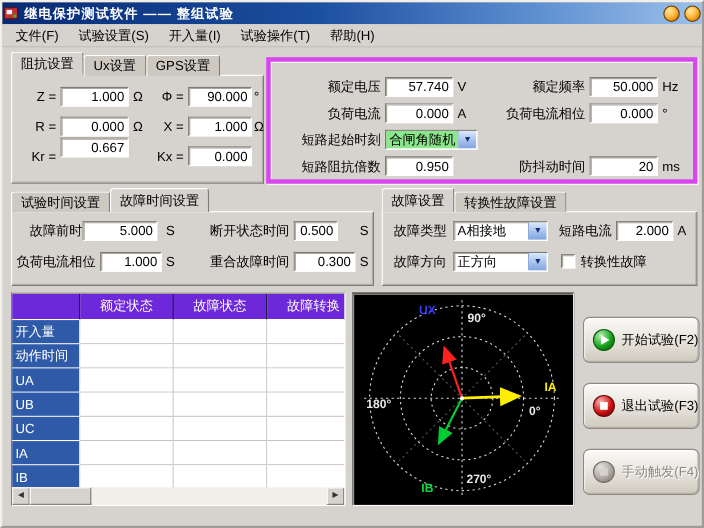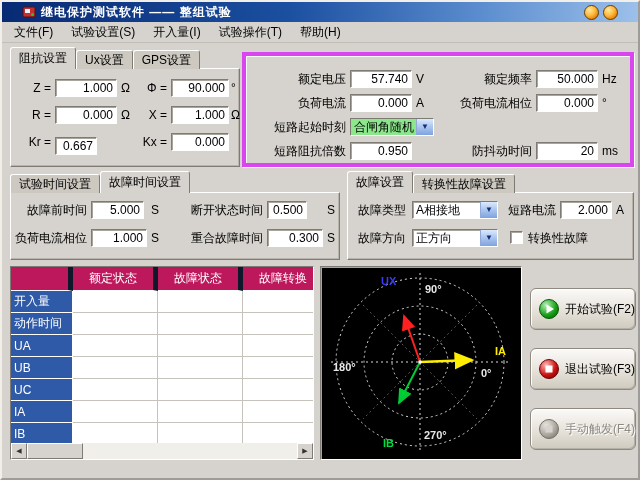--- a/index.html
+++ b/index.html
@@ -1,19 +1,19 @@
 <!DOCTYPE html>
 <html><head>
 <meta charset="utf-8">
 <style>
   html,body{margin:0;padding:0;}
   .win{position:relative;width:640px;height:480px;background:#d6d3ce;border:2px outset #f2efe9;
        overflow:hidden;font-family:"Liberation Sans","DejaVu Sans",sans-serif;font-size:12px;color:#000;box-sizing:border-box;}
   
-  .titlebar{position:absolute;left:0;top:0;width:636px;height:20px;display:flex;align-items:center;padding:0 20px;box-sizing:border-box;
+  .titlebar{position:absolute;left:0;top:0;width:636px;height:20px;display:flex;align-items:center;padding:0 1px;box-sizing:border-box;
             background:linear-gradient(90deg,#082a74 0%,#1b4fa0 45%,#5a8cce 75%,#9cc0ea 100%);}
   .titlebar .title{color:#fff;font-weight:bold;margin-left:5px;letter-spacing:1px;white-space:nowrap;}
   .tb-btns{margin-left:auto;display:flex;align-items:center;}
   .tb-btn{width:13px;height:13px;border-radius:50%;margin-left:4px;border:1px solid #6a3c00;
           background:radial-gradient(circle at 35% 30%,#ffe9a0 0%,#ffb93c 45%,#e07f00 80%,#9a5600 100%);}
   
   .menubar{position:absolute;left:0;top:20px;width:636px;height:20px;display:flex;align-items:center;padding-left:3px;background:#d6d3ce;border-bottom:1px solid #c2beb6;}
   .menu-item{padding:2px 9px;white-space:nowrap;}
   
   .tabs{position:absolute;display:flex;align-items:flex-end;height:21px;z-index:3;}
@@ -33,21 +33,21 @@
   .combo-val{flex:1;line-height:16px;padding:0 3px;white-space:nowrap;overflow:hidden;}
   .combo.green .combo-val{background:#8ce68c;}
   .combo-arrow{width:16px;font-size:8px;line-height:16px;text-align:center;color:#10307a;
                background:linear-gradient(180deg,#dce9fb 0%,#aac4ee 50%,#7fa3de 100%);border-left:1px solid #8fa8d8;}
   .checkbox{position:absolute;width:13px;height:13px;background:#fff;border:1px solid;border-color:#7e7a74 #fff #fff #7e7a74;
             box-shadow:inset 1px 1px 0 #a9a59d;box-sizing:border-box;}
   
   .grid{position:absolute;left:8px;top:264px;width:304px;height:194px;background:#fff;border:1px solid;
         border-color:#7e7a74 #fff #fff #7e7a74;overflow:hidden;box-sizing:border-box;}
   .grid-hdr{display:flex;height:24px;}
-  .hcell{flex:0 0 auto;background:#be185d;color:#fff;border-right:5px solid #0f172a;border-bottom:1px solid #fff;
+  .hcell{flex:0 0 auto;background:#6d28d9;color:#fff;border-right:1px solid #0f172a;border-bottom:1px solid #fff;
          display:flex;align-items:center;justify-content:center;box-sizing:border-box;}
   .grid-row{display:flex;height:22px;}
   .rcell{flex:0 0 62px;background:#2e5aa8;color:#fff;border-right:1px solid #fff;border-bottom:1px solid #fff;
          display:flex;align-items:center;padding-left:3px;box-sizing:border-box;}
   .dcell{flex:0 0 85px;background:#fff;border-right:1px solid #c6c3bd;border-bottom:1px solid #c6c3bd;box-sizing:border-box;}
   .hscroll{position:absolute;left:0;bottom:0;width:100%;height:16px;background:#f1efe9;display:flex;z-index:5;}
   .sb-btn{width:16px;height:16px;background:#d6d3ce;border:1px solid;border-color:#fff #7e7a74 #7e7a74 #fff;
           font-size:7px;line-height:14px;text-align:center;color:#333;box-sizing:border-box;}
   .sb-thumb{width:56px;height:16px;background:#d6d3ce;border:1px solid;border-color:#fff #7e7a74 #7e7a74 #fff;box-sizing:border-box;}
   .sb-track{flex:1;}
@@ -101,21 +101,21 @@
     <span class="lbl" style="left:220px;top:10px">°</span>
 
     <span class="lbl r" style="left:2px;top:37px;width:38px">R =</span>
     <div class="field" style="left:44px;top:37px;width:62px">0.000</div>
     <span class="lbl" style="left:110px;top:37px">Ω</span>
     <span class="lbl r" style="left:122px;top:37px;width:34px">X =</span>
     <div class="field" style="left:160px;top:37px;width:58px">1.000</div>
     <span class="lbl" style="left:220px;top:37px">Ω</span>
 
     <span class="lbl r" style="left:2px;top:64px;width:38px">Kr =</span>
-    <div class="field" style="left:44px;top:68px;width:42px">0.667</div>
+    <div class="field" style="left:44px;top:56px;width:62px">0.667</div>
     <span class="lbl r" style="left:122px;top:64px;width:34px">Kx =</span>
     <div class="field" style="left:160px;top:64px;width:58px">0.000</div>
   </div>
 
   <div class="groupbox" style="left:240px;top:50px;width:392px;height:115px">
     <span class="lbl r" style="left:4px;top:14px;width:96px">额定电压</span>
     <div class="field" style="left:104px;top:14px;width:62px">57.740</div>
     <span class="lbl" style="left:170px;top:14px">V</span>
     <span class="lbl r" style="left:184px;top:14px;width:102px">额定频率</span>
     <div class="field" style="left:290px;top:14px;width:62px">50.000</div>
@@ -140,21 +140,21 @@
     <div class="field" style="left:290px;top:86px;width:62px">20</div>
     <span class="lbl" style="left:356px;top:86px">ms</span>
   </div>
 
   <div class="tabs" style="left:8px;top:170px">
     <div class="tab">试验时间设置</div>
     <div class="tab active">故障时间设置</div>
   </div>
   <div class="panel-body" style="left:8px;top:190px;width:330px;height:68px">
     <span class="lbl r" style="left:2px;top:8px;width:74px">故障前时间</span>
-    <div class="field" style="left:80px;top:8px;width:53px">5.000</div>
+    <div class="field" style="left:64px;top:8px;width:68px">5.000</div>
     <span class="lbl" style="left:140px;top:8px">S</span>
     <span class="lbl r" style="left:152px;top:8px;width:100px">断开状态时间</span>
     <div class="field" style="left:256px;top:8px;width:40px">0.500</div>
     <span class="lbl" style="left:316px;top:8px">S</span>
 
     <span class="lbl r" style="left:2px;top:36px;width:74px">负荷电流相位</span>
     <div class="field" style="left:80px;top:36px;width:56px">1.000</div>
     <span class="lbl" style="left:140px;top:36px">S</span>
     <span class="lbl r" style="left:152px;top:36px;width:100px">重合故障时间</span>
     <div class="field" style="left:256px;top:36px;width:56px">0.300</div>

